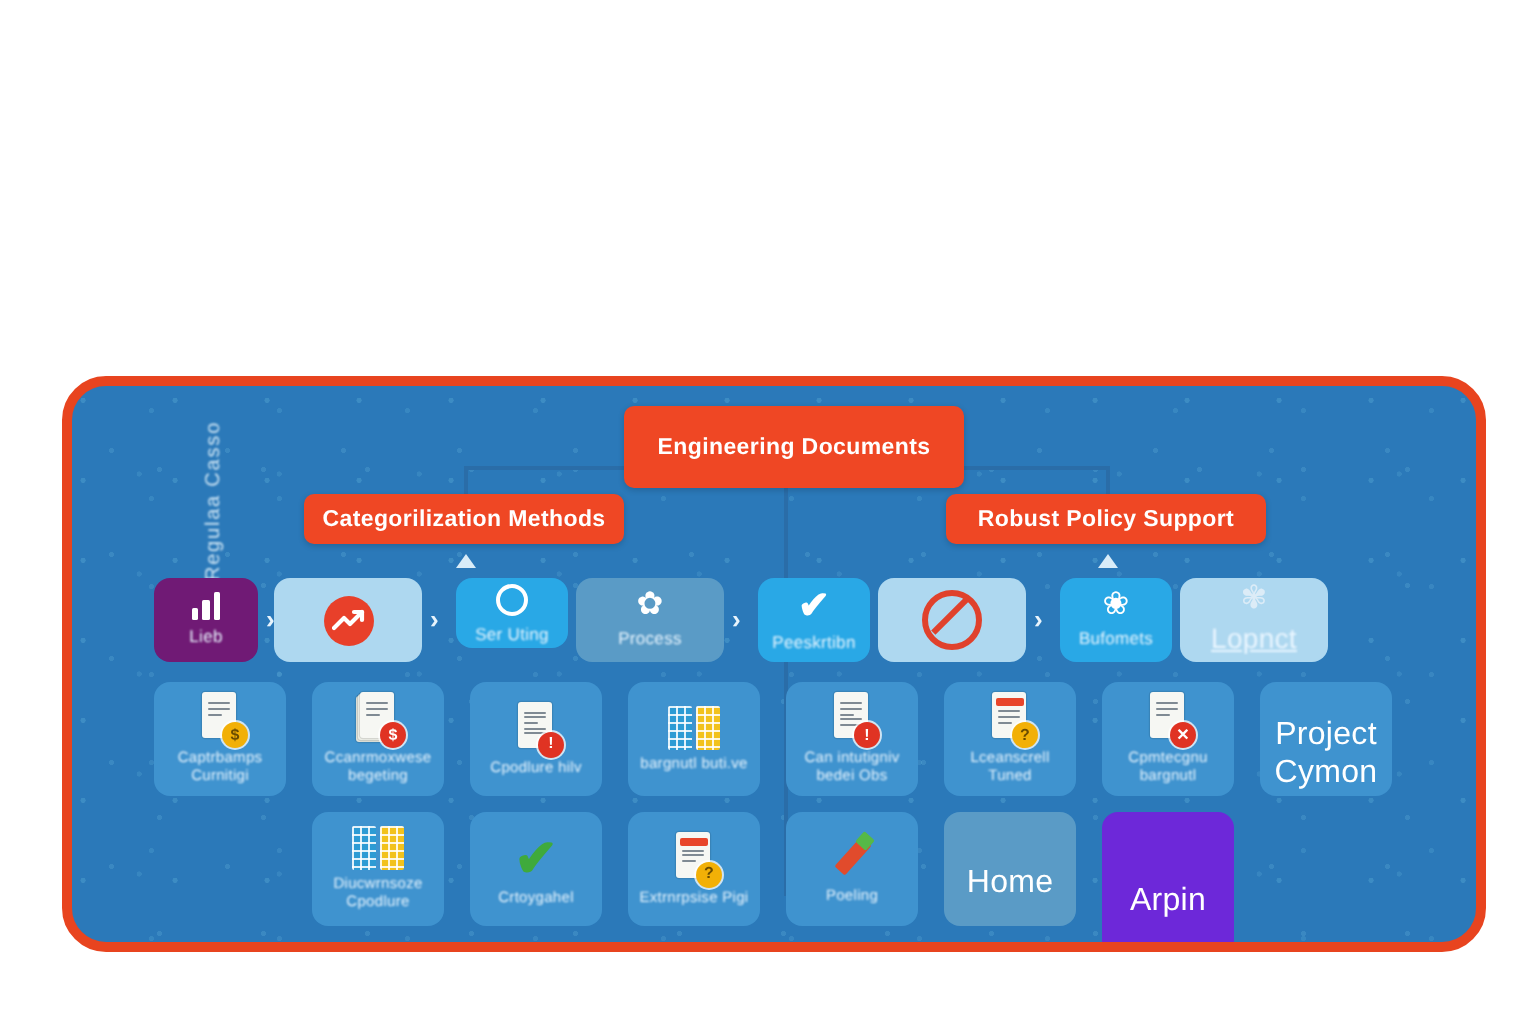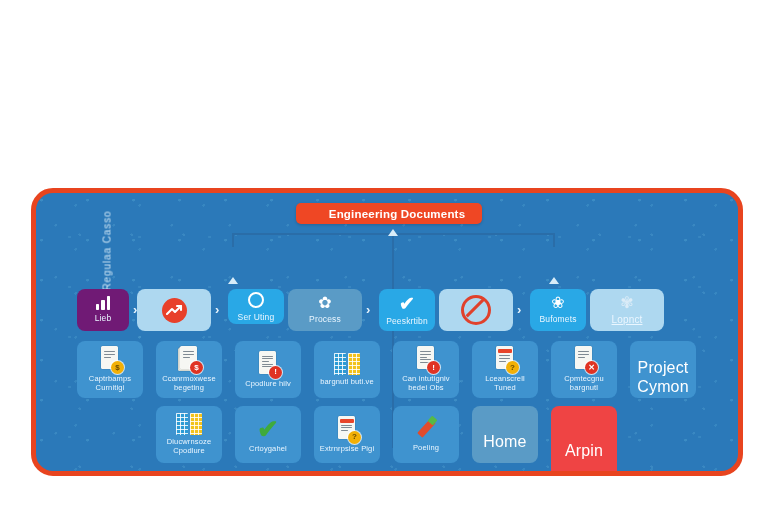--- a/index.html
+++ b/index.html
@@ -76,21 +76,21 @@
     font-size: 11.5px;
     font-weight: 700;
     letter-spacing: .2px;
     display: flex;
     align-items: center;
     justify-content: center;
     text-align: center;
     box-shadow: 0 1px 3px rgba(0,0,0,.18);
     filter: blur(.3px);
   }
-  .pill-root   { left: 260px; top: 10px;  width: 170px; height: 21px; padding-left: 16px; }
+  .pill-root   { left: 276px; top: 10px;  width: 170px; height: 41px; }
   .pill-left   { left: 116px; top: 54px;  width: 160px; height: 25px; }
   .pill-right  { left: 437px; top: 54px;  width: 160px; height: 25px; }
 
   
   .conn {
     position: absolute;
     background: #2a6da8;
   }
   .conn-h      { left: 196px; top: 40px;  width: 322px; height: 1.5px; }
   .conn-v-left { left: 196px; top: 40px;  width: 1.5px; height: 14px; }
@@ -299,20 +299,22 @@
 
     <div class="conn conn-h"></div>
     <div class="conn conn-v-left"></div>
     <div class="conn conn-v-right"></div>
     <div class="conn conn-v-mid"></div>
     <div class="arrow-up arr-root"></div>
     <div class="arrow-up arr-left"></div>
     <div class="arrow-up arr-right"></div>
 
     <div class="pill pill-root">Engineering Documents</div>
+    <div class="pill pill-left">Categorilization Methods</div>
+    <div class="pill pill-right">Robust Policy Support</div>
 
     <div id="rows-layer">
         <div class="card" style="left: 41px; top: 96px; width: 52px; height: 42px; background: #701a75;">
           <span class="ico">
             <span class="bars">
               <i style="height: 6px;"></i>
               <i style="height: 10px;"></i>
               <i style="height: 14px;"></i>
             </span>
           </span>
@@ -363,21 +365,21 @@
           <span class="ico">
             <span class="glyph">❀</span>
           </span>
           <span class="lbl" style="font-size: 8.5px;">Bufomets</span>
         </div>
         <span class="chev" style="left: 554px; top: 110px;">›</span>
         <div class="card" style="left: 554px; top: 96px; width: 74px; height: 42px; background: rgb(174, 216, 240);">
           <span class="ico">
             <span class="glyph dim">✾</span>
           </span>
-          <span class="lbl" style="font-size: 10px; text-decoration: underline;">Lopnct</span>
+          <span class="lbl" style="font-size: 14px; text-decoration: underline;">Lopnct</span>
         </div>
         <div class="card" style="left: 41px; top: 148px; width: 66px; height: 57px; background: rgb(63, 147, 207);">
           <span class="ico">
             <span class="doc">
               <span class="sheet"></span>
               <span class="lines" style="top: 5px;">
                 <i></i>
                 <i></i>
                 <i class="sh"></i>
               </span>
@@ -510,19 +512,19 @@
             <span class="pencil">
               <i></i>
               <b></b>
             </span>
           </span>
           <span class="lbl">Poeling</span>
         </div>
         <div class="card crisp" style="left: 436px; top: 213px; width: 66px; height: 57px; background: rgb(90, 155, 198);">
           <span class="lbl">Home</span>
         </div>
-        <div class="card crisp" style="left: 515px; top: 213px; width: 66px; height: 75px; background: #ef4444;">
+        <div class="card crisp" style="left: 515px; top: 213px; width: 66px; height: 75px; background: #6d28d9;">
           <span class="lbl">Arpin</span>
         </div>
       </div>
   </div>
 
 </div>
 
 </body></html>

